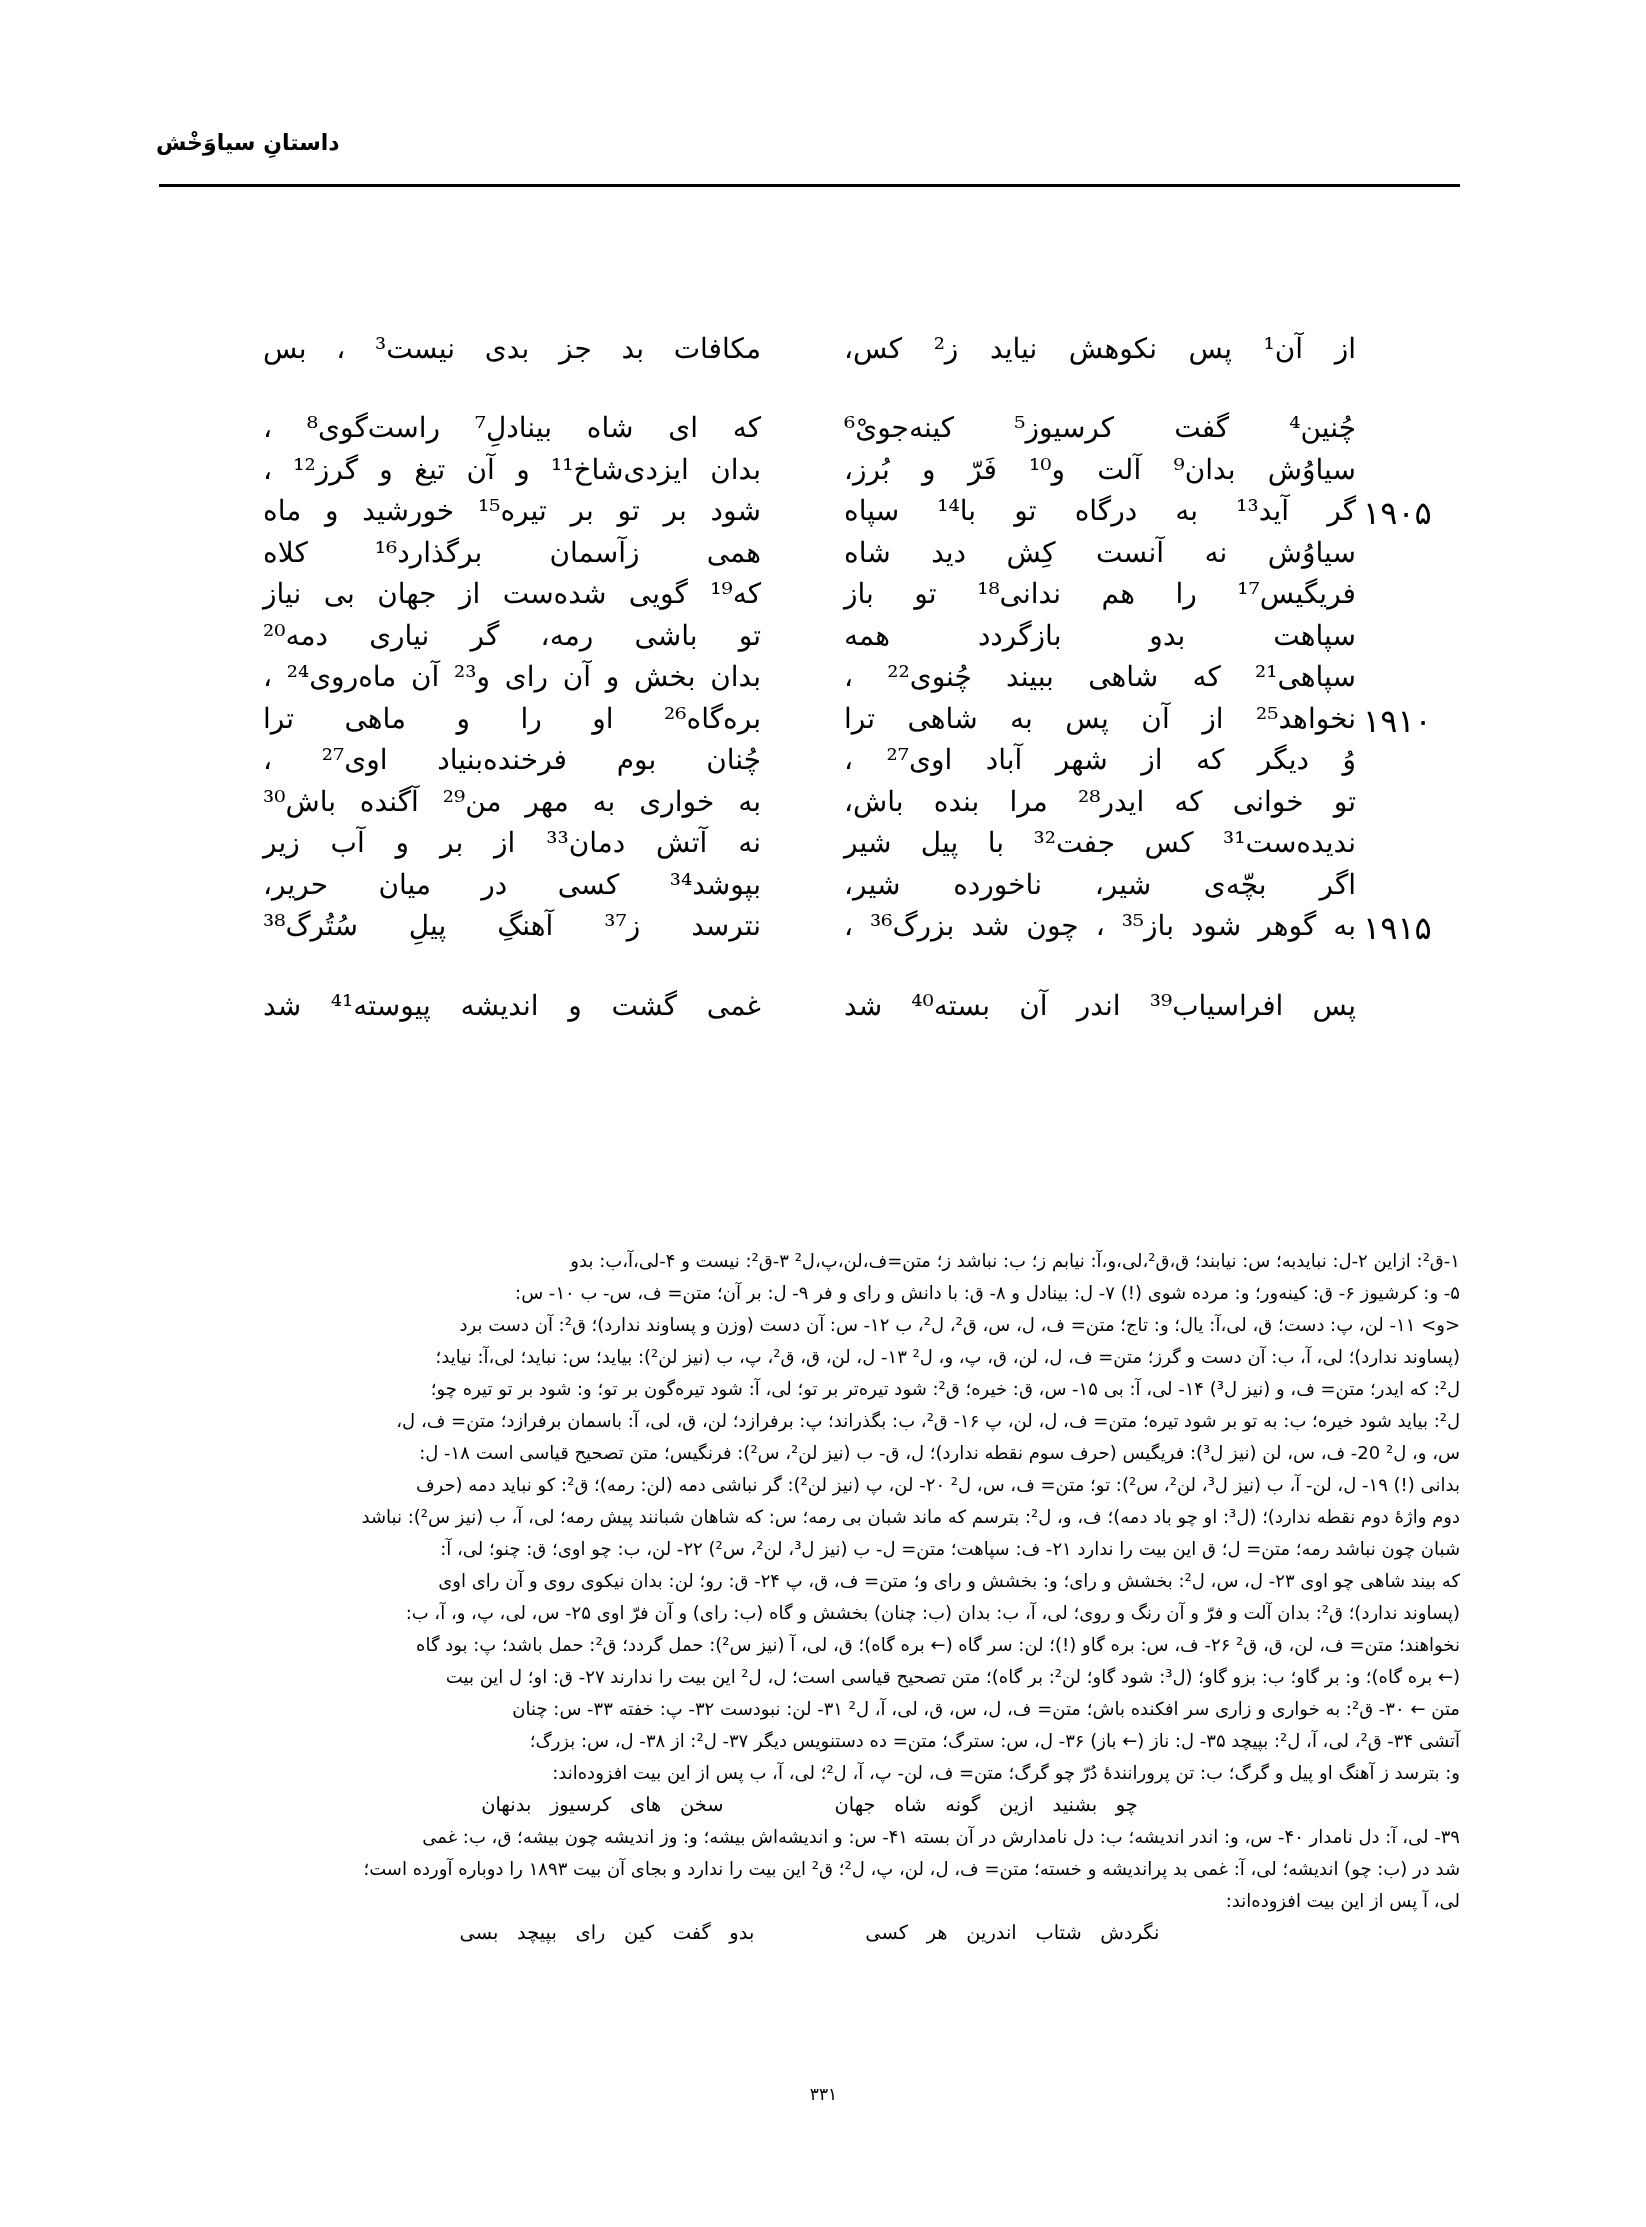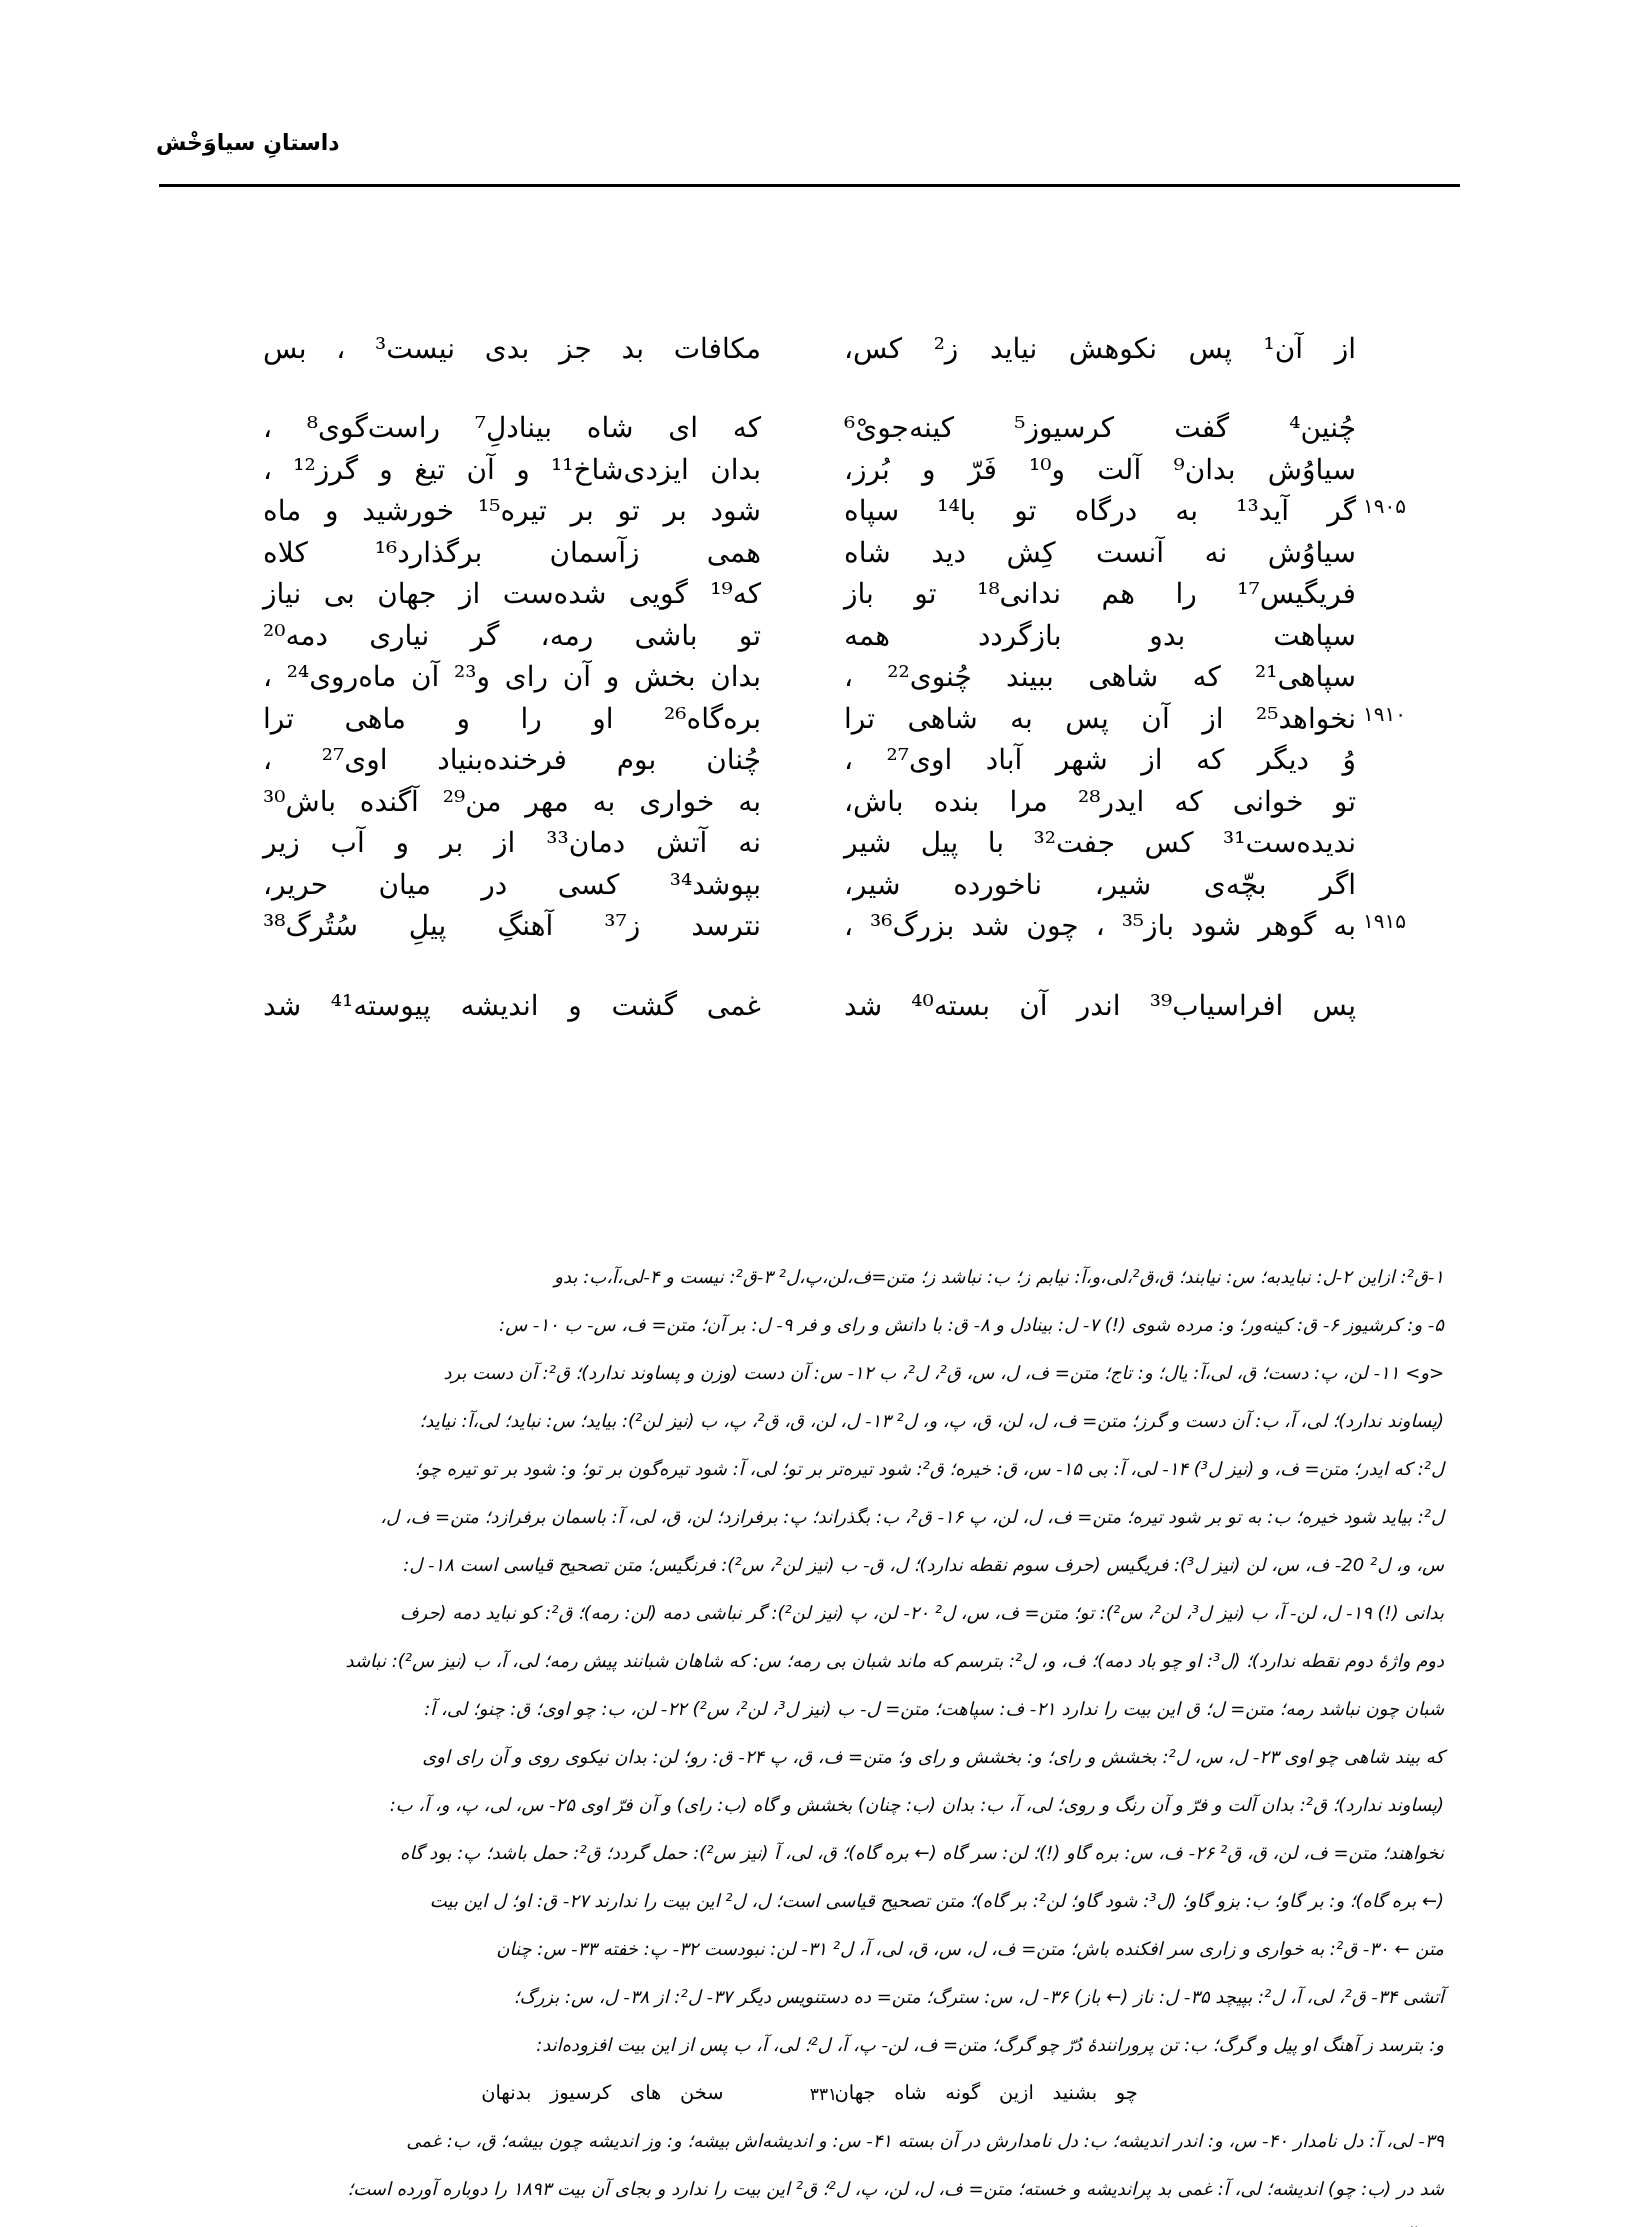--- a/index.html
+++ b/index.html
@@ -20,36 +20,36 @@
     position: absolute; left: 263px; top: 318px; width: 1190px;
     direction: rtl;
     font-family: "DejaVu Serif", serif; font-size: 28px;
   }
   .verse-row {
     position: absolute; right: 0; width: 1190px; height: 42px;
     direction: rtl;
   }
   .verse-row .num {
     position: absolute; right: 0; width: 90px; text-align: left;
-    font-size: 20px; direction: rtl;
+    font-size: 32px; direction: rtl;
   }
   .verse-row .h1 {
     position: absolute; right: 97px; width: 512px;
     text-align: justify; text-align-last: justify; white-space: nowrap;
   }
   .verse-row .h2 {
     position: absolute; right: 692px; width: 498px;
     text-align: justify; text-align-last: justify; white-space: nowrap;
   }
   .footnotes {
     position: absolute; left: 159px; top: 1245px; width: 1301px;
     direction: rtl; text-align: justify; text-align-last: right;
     font-family: "DejaVu Sans", sans-serif; font-size: 18px; line-height: 32px;
   }
-  .footnotes p { margin: 16px; font-style: italic; }
+  .footnotes p { margin: 0; }
   .fn-verse {
     display: flex; justify-content: center; gap: 111px;
     font-family: "DejaVu Serif", serif; font-size: 19.4px; word-spacing: 12.5px;
   }
   .page-number {
     position: absolute; left: 789px; top: 2084px; width: 69px; text-align: center;
     font-family: "DejaVu Sans", sans-serif; font-weight: normal; font-size: 17px;
   }
 </style>
 </head>

